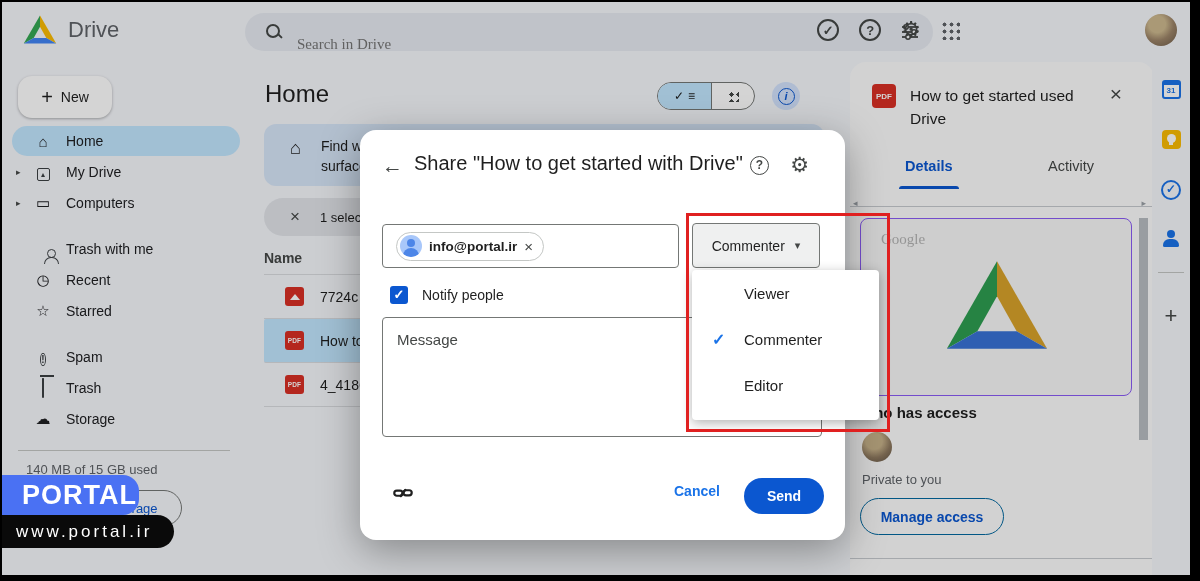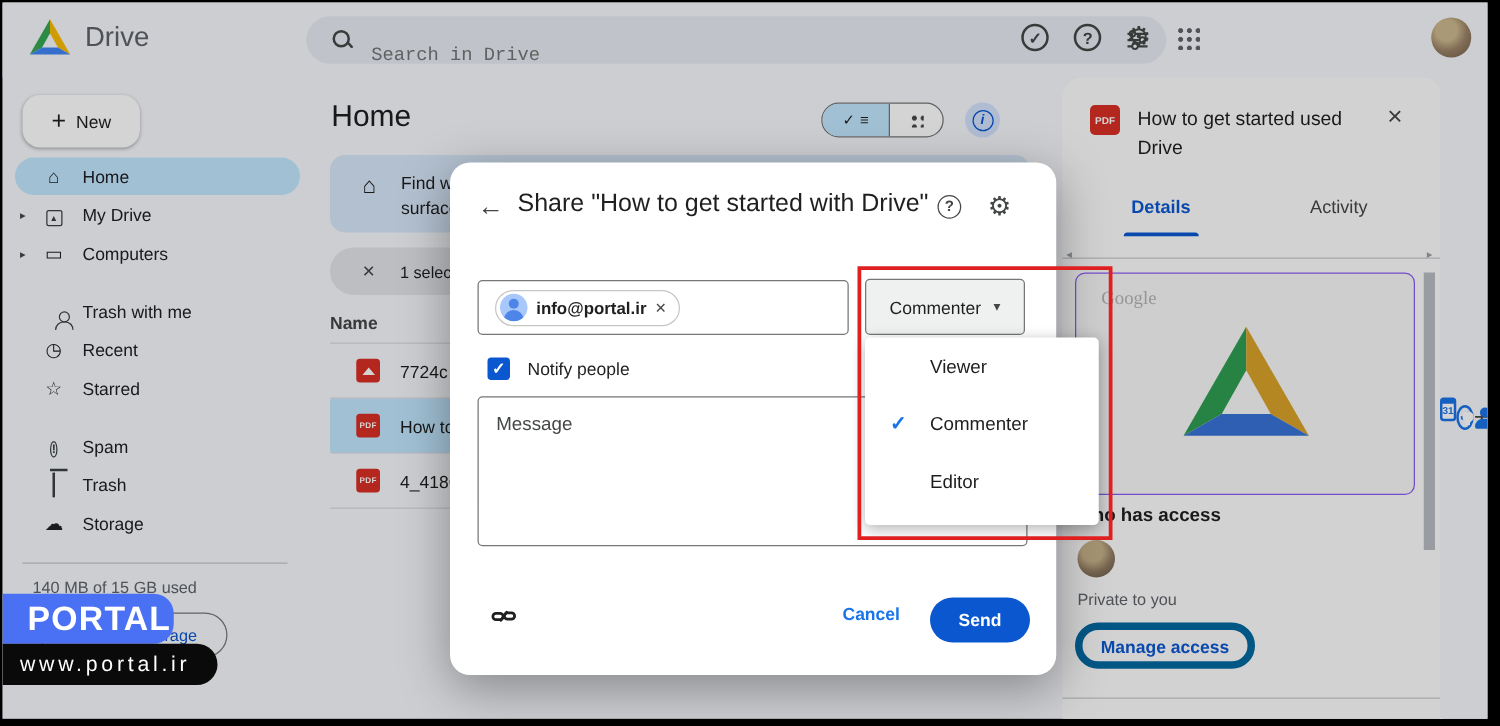--- a/index.html
+++ b/index.html
@@ -10,21 +10,21 @@
             background:#f6f8fc; overflow:hidden; }
   .scrim { position:absolute; inset:0; background:rgba(0,0,0,0.17); z-index:40; }
 
   
   .topbar { position:absolute; left:0; top:0; width:100%; height:60px; background:#f6f8fc; }
   .logo-wrap { position:absolute; left:20px; top:12px; display:flex; align-items:center; gap:10px; }
   .app-name { font-size:22px; color:#5f6368; }
   .searchbar { position:absolute; left:243px; top:11px; width:688px; height:38px;
                background:#e7ebf2; border-radius:20px; display:flex; align-items:center; padding:0 14px; }
   .searchbar input { flex:1; border:none; background:transparent; outline:none;
-                     font-size:15px; color:#000000; font-family:Liberation Mono, monospace;margin-top:24px; }
+                     font-size:15px; color:#000000; font-family:Liberation Serif, serif;margin-top:24px; }
   .search-glyph { width:18px; height:18px; position:relative; margin:0 14px 0 6px; flex:none; }
   .search-glyph::before { content:""; position:absolute; left:1px; top:1px; width:10px; height:10px;
                           border:2px solid #444746; border-radius:50%; }
   .search-glyph::after { content:""; position:absolute; left:12px; top:12px; width:6px; height:2px;
                          background:#444746; transform:rotate(45deg); border-radius:1px; }
   .tune-svg { flex:none; }
   .tb-icons { position:absolute; right:230px; top:17px; display:flex; gap:20px; align-items:center; }
   .ring-icon { width:22px; height:22px; border:2px solid #444746; border-radius:50%;
                display:flex; align-items:center; justify-content:center;
                font-size:13px; color:#444746; font-weight:bold; }
@@ -120,28 +120,28 @@
   .preview { position:absolute; left:10px; top:156px; width:272px; height:178px; background:#f8f8f8;
              border:1px solid #8b5cf6; border-radius:8px; overflow:hidden; }
   .gword { position:absolute; left:20px; top:12px; font-family:"Liberation Serif", serif;
            font-size:15px; color:#b4b4b4; }
   .old-drive { position:absolute; left:81px; top:38px; }
   .vscroll { position:absolute; right:6px; top:156px; width:9px; height:222px; background:#b9bdc2; }
   .who { position:absolute; left:10px; top:342px; font-size:15px; color:#1f1f1f; font-weight:bold; }
   .pavatar { position:absolute; left:12px; top:370px; width:30px; height:30px; border-radius:50%;
              background:radial-gradient(circle at 40% 30%, #c7b28a 0 30%, #8f7a60 60%, #5f5244 100%); }
   .private { position:absolute; left:12px; top:410px; font-size:13px; color:#5f6368; }
-  .manage-btn { position:absolute; left:10px; top:436px; width:144px; height:37px; border:6px solid #0369a1;
+  .manage-btn { position:absolute; left:10px; top:436px; width:144px; height:37px; border:1px solid #0369a1;
                 border-radius:19px; background:transparent; display:flex; align-items:center;
                 justify-content:center; font-size:14px; color:#0b57d0; font-weight:bold; }
   .panel-divider { position:absolute; left:0; top:496px; width:100%; height:1px; background:#c7cacf; }
 
   
   .rail { position:absolute; right:0; top:60px; width:38px; bottom:0; background:#f6f8fc;
-          display:flex; flex-direction:row; align-items:center; }
+          display:flex; flex-direction:column; align-items:center; }
   .cal-ic { margin-top:18px; width:19px; height:19px; background:#fff; border:2px solid #1a73e8; border-radius:3px;
             border-top:5px solid #1a73e8; font-size:8px; font-weight:bold; color:#1a73e8; text-align:center; line-height:12px; }
   .keep-ic { margin-top:31px; width:19px; height:19px; background:#fbbc04; border-radius:4px; position:relative; }
   .keep-ic::before { content:""; position:absolute; left:5px; top:4px; width:9px; height:9px; background:#fff; border-radius:50%; }
   .keep-ic::after { content:""; position:absolute; left:7.5px; top:12px; width:4px; height:3px; background:#fff; }
   .tasks-ic { margin-top:31px; width:20px; height:20px; border-radius:50%; border:2.5px solid #1a73e8;
               color:#1a73e8; font-size:12px; font-weight:bold; text-align:center; line-height:15px; }
   .contacts-ic { margin-top:30px; position:relative; width:18px; height:16px; }
   .contacts-ic::before { content:""; position:absolute; left:5px; top:0; width:8px; height:8px; background:#1a73e8; border-radius:50%; }
   .contacts-ic::after { content:""; position:absolute; left:1px; top:9px; width:16px; height:8px; background:#1a73e8; border-radius:8px 8px 2px 2px; }

